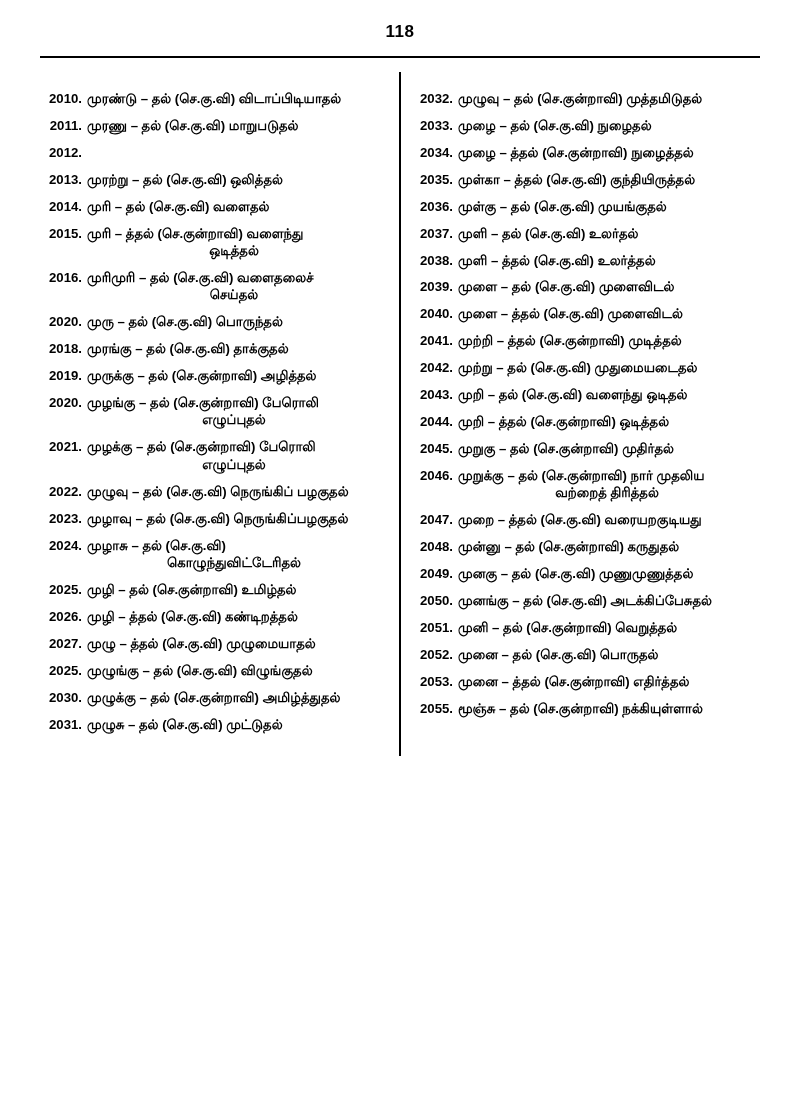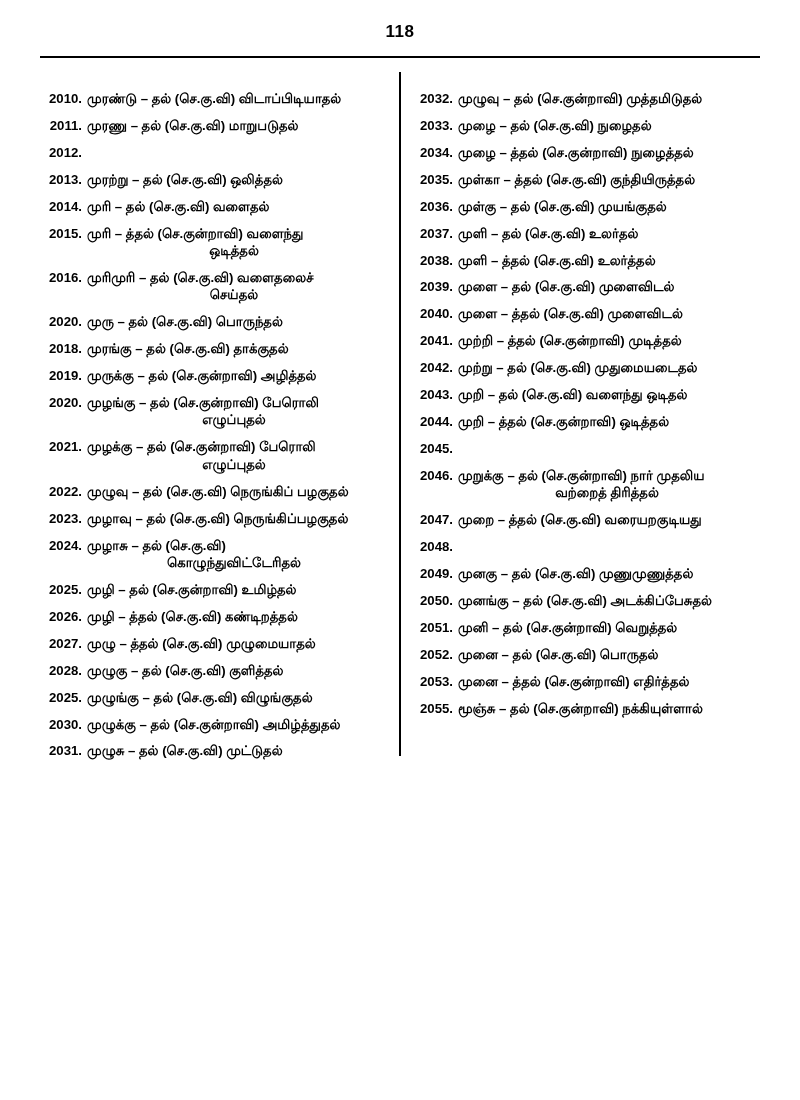--- a/index.html
+++ b/index.html
@@ -164,24 +164,20 @@
         </div>
         <div class="entry">
           <span class="num">2026.</span>
           <span class="txt"><span class="main">முழி – த்தல் (செ.கு.வி) கண்டிறத்தல்</span></span>
         </div>
         <div class="entry">
           <span class="num">2027.</span>
           <span class="txt"><span class="main">முழு – த்தல் (செ.கு.வி) முழுமையாதல்</span></span>
         </div>
         <div class="entry">
-          <span class="num">2028.</span>
-          <span class="txt"><span class="main">முழுகு – தல் (செ.கு.வி) குளித்தல்</span></span>
-        </div>
-        <div class="entry">
           <span class="num">2025.</span>
           <span class="txt"><span class="main">முழுங்கு – தல் (செ.கு.வி) விழுங்குதல்</span></span>
         </div>
         <div class="entry">
           <span class="num">2030.</span>
           <span class="txt"><span class="main">முழுக்கு – தல் (செ.குன்றாவி) அமிழ்த்துதல்</span></span>
         </div>
         <div class="entry">
           <span class="num">2031.</span>
           <span class="txt"><span class="main">முழுசு – தல் (செ.கு.வி) முட்டுதல்</span></span>
@@ -236,31 +232,33 @@
         <div class="entry">
           <span class="num">2043.</span>
           <span class="txt"><span class="main">முறி – தல் (செ.கு.வி) வளைந்து ஒடிதல்</span></span>
         </div>
         <div class="entry">
           <span class="num">2044.</span>
           <span class="txt"><span class="main">முறி – த்தல் (செ.குன்றாவி) ஒடித்தல்</span></span>
         </div>
         <div class="entry">
           <span class="num">2045.</span>
+          <span class="txt"><span class="main">முறுகு – தல் (செ.குன்றாவி) முதிர்தல்</span></span>
         </div>
         <div class="entry two-line">
           <span class="num">2046.</span>
           <span class="txt"><span class="main">முறுக்கு – தல் (செ.குன்றாவி) நார் முதலிய</span><span class="cont">வற்றைத் திரித்தல்</span></span>
         </div>
         <div class="entry">
           <span class="num">2047.</span>
           <span class="txt"><span class="main">முறை – த்தல் (செ.கு.வி) வரையறகுடியது</span></span>
         </div>
         <div class="entry">
           <span class="num">2048.</span>
+          <span class="txt"><span class="main">முன்னு – தல் (செ.குன்றாவி) கருதுதல்</span></span>
         </div>
         <div class="entry">
           <span class="num">2049.</span>
           <span class="txt"><span class="main">முனகு – தல் (செ.கு.வி) முணுமுணுத்தல்</span></span>
         </div>
         <div class="entry">
           <span class="num">2050.</span>
           <span class="txt"><span class="main">முனங்கு – தல் (செ.கு.வி) அடக்கிப்பேசுதல்</span></span>
         </div>
         <div class="entry">

